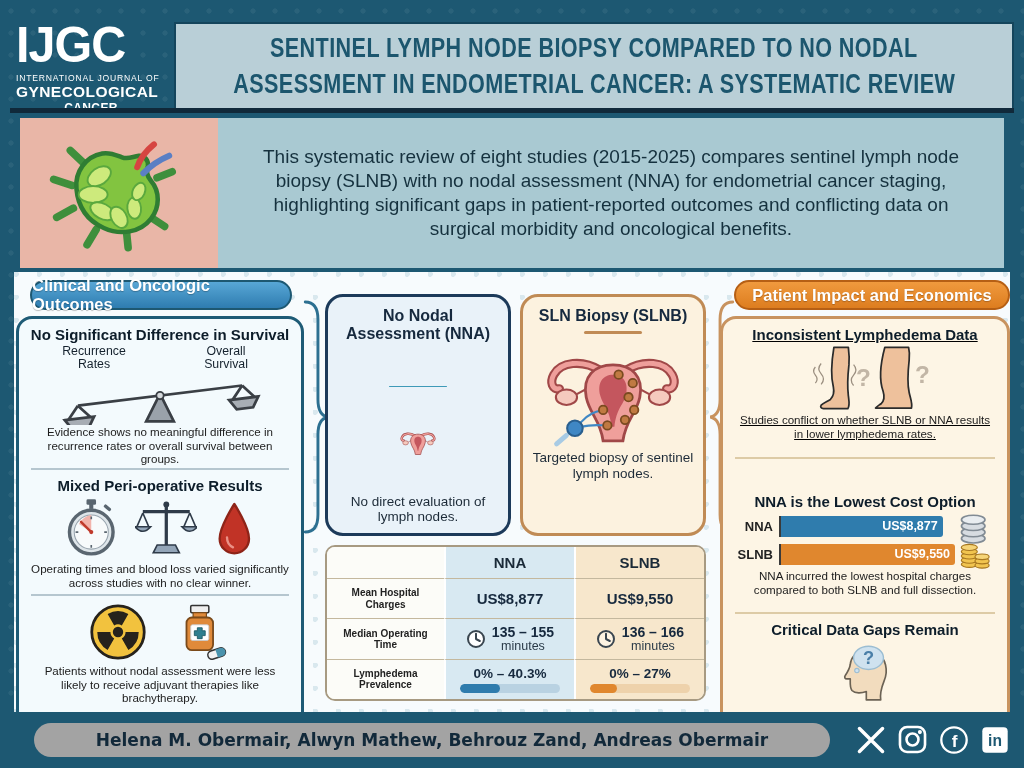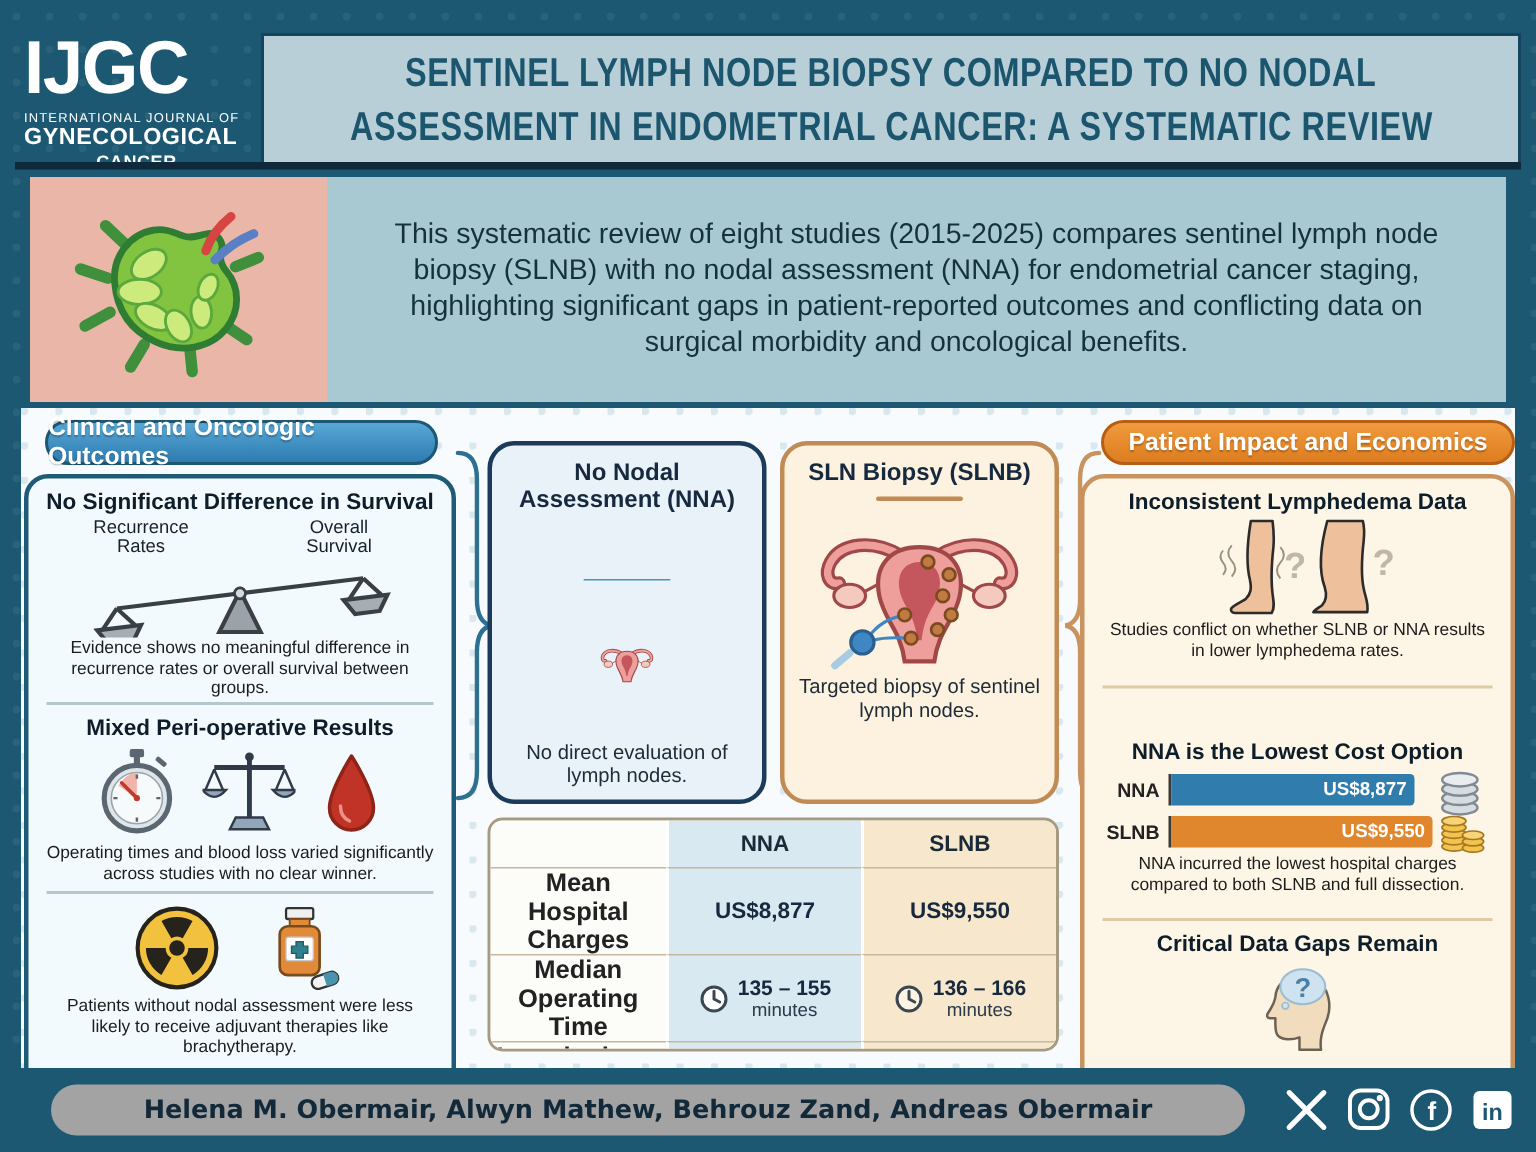--- a/index.html
+++ b/index.html
@@ -70,21 +70,21 @@
   
   .brace { position:absolute; top:28px; }
   .brace-left { left:289px; } .brace-right { left:695px; }
 
   
   .cmp-table { position:absolute; left:311px; top:273px; width:381px; height:156px;
                border:2px solid #a79a82; border-radius:10px; overflow:hidden; background:#fcfcf8;
                display:grid; grid-template-columns:117px 1fr 1fr; grid-template-rows:31px 1fr 1fr 1fr; }
   .tc { display:flex; align-items:center; justify-content:center; border-top:1.5px solid #c4b89e; }
   .tr0 { border-top:none; }
-  .c-label { background:#fcfcf8; font-weight:bold; font-size:17px; color:#222; text-align:center; line-height:1.12; padding:0 4px; }
+  .c-label { background:#fcfcf8; font-weight:bold; font-size:10px; color:#222; text-align:center; line-height:1.12; padding:0 4px; }
   .c-nna { background:#d8e9f2; border-left:2px solid #fff; }
   .c-slnb { background:#f7e7cc; border-left:2px solid #fff; }
   .col-head { font-weight:bold; font-size:15px; color:#1a2a38; }
   .val { font-weight:bold; font-size:15px; color:#16293e; }
   .time-cell { gap:6px; }
   .time-lines { text-align:center; }
   .time-v { font-weight:bold; font-size:14px; color:#16293e; line-height:1.05; }
   .time-u { font-size:12.5px; color:#2a3a48; }
   .lymph-cell { flex-direction:column; gap:3px; }
   .lymph-v { font-weight:bold; font-size:13.5px; color:#16293e; }
@@ -343,21 +343,21 @@
       <div class="tc c-slnb lymph-cell">
         <div class="lymph-v">0% – 27%</div>
         <div class="bar-track track-orange">
           <div class="bar-fill fill-orange" style="width: 27%;"></div>
         </div>
       </div>
     </div>
 
     <div class="pill pill-orange">Patient Impact and Economics</div>
     <div class="panel panel-right">
-      <div class="sec" style="flex:0 0 138px;">
+      <div class="sec" style="flex:0 0 138px;text-decoration:underline;">
         <div class="sec-title">Inconsistent Lymphedema Data</div>
         <div class="icon-row" style="height:70px;">
           <svg viewBox="0 0 230 114" height="66">
             <g stroke="#9b8f80" stroke-width="2.2" fill="none">
               <path d="M40,32 q-8,9 0,18 q8,9 0,18"></path>
               <path d="M30,38 q-6,7 0,14 q6,7 0,14"></path>
               <path d="M96,34 q8,9 0,18 q-8,9 0,18"></path>
             </g>
             <path d="M62,4 C58,28 56,52 61,72 C63,82 62,88 56,94 C50,98 44,100 40,104 C38,107 40,110 44,110 L86,110 C90,104 88,96 87,88 C85,72 86,52 88,34 C89,22 88,12 87,4 Z" fill="#eec19c" stroke="#2b2b2b" stroke-width="3" stroke-linejoin="round"></path>
             <path d="M150,4 C143,30 139,58 147,80 C150,90 149,96 144,101 C140,104 136,106 134,109 L196,109 C198,100 194,92 192,82 C188,64 190,44 192,26 C193,16 192,8 191,4 Z" fill="#eec19c" stroke="#2b2b2b" stroke-width="3" stroke-linejoin="round"></path>

